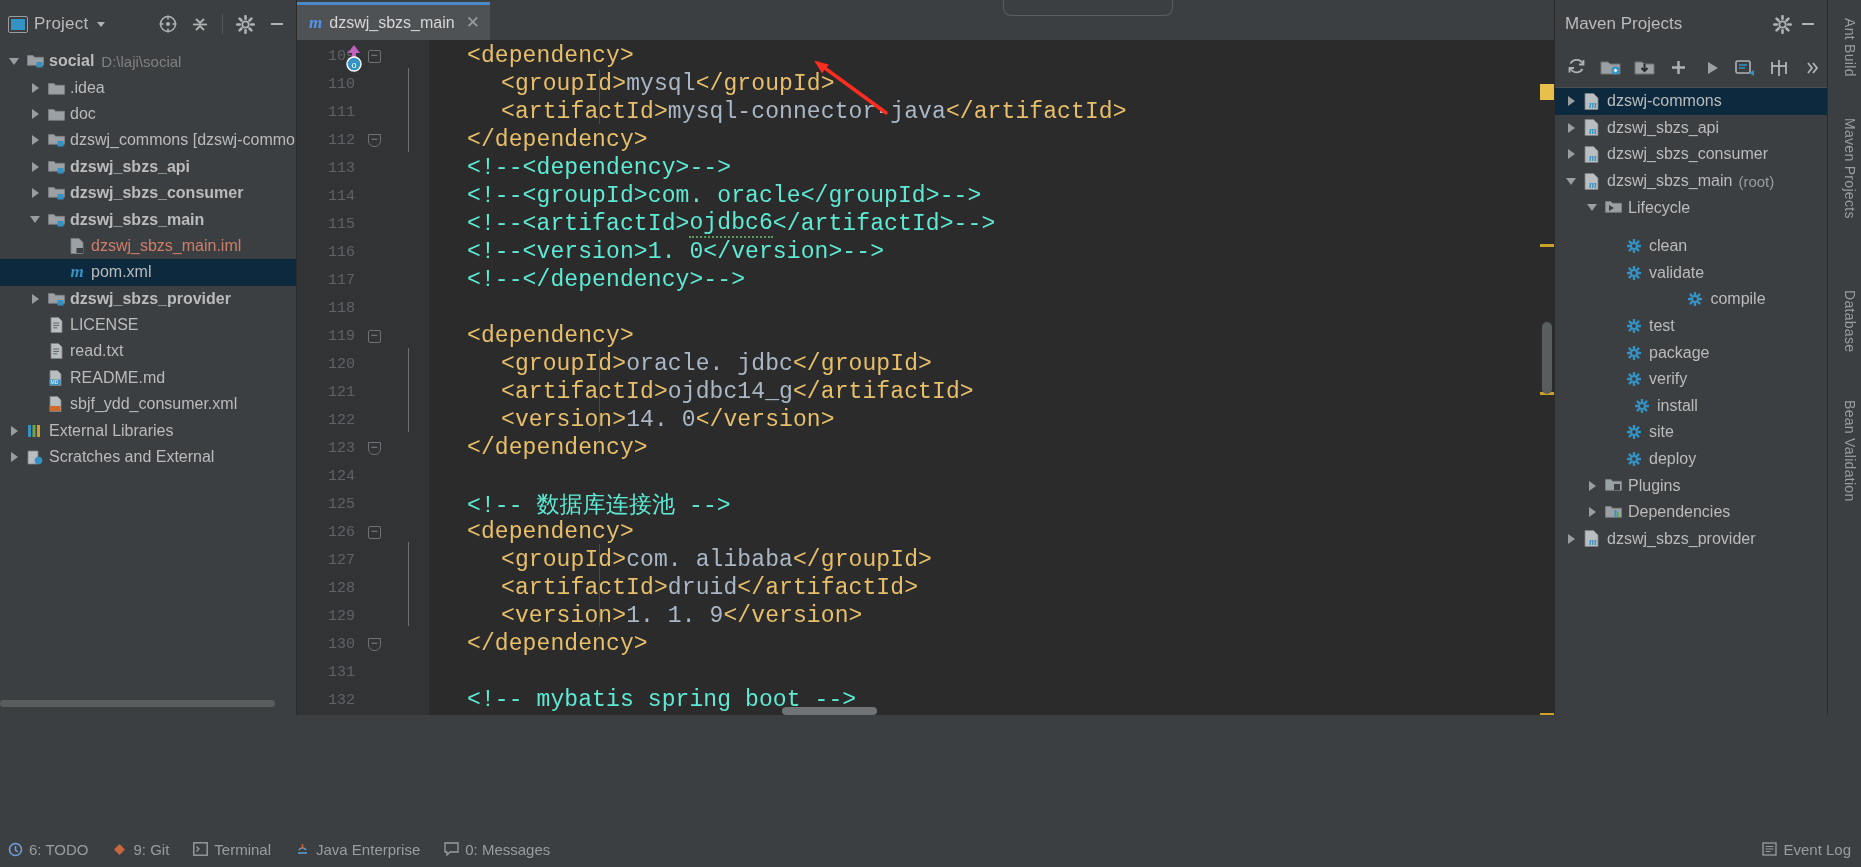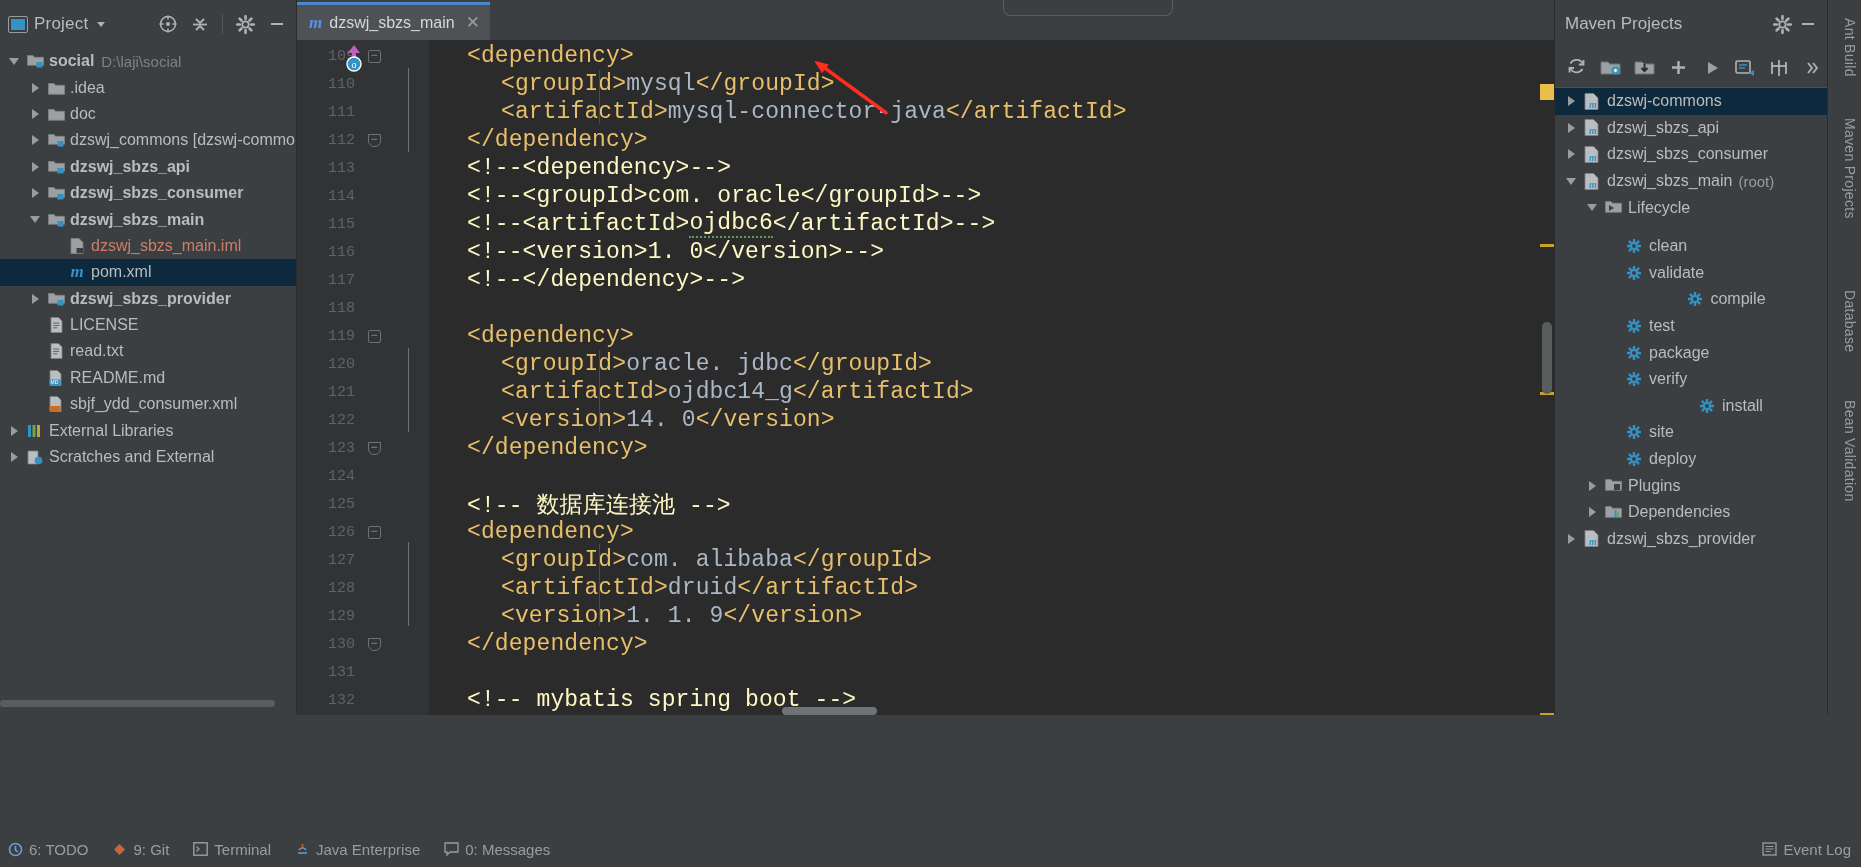--- a/index.html
+++ b/index.html
@@ -73,21 +73,21 @@
   .foldline { position:absolute; left:111px; width:1px; background:#6e7274; }
 
   #codetext { position:absolute; left:132px; top:0; right:0; bottom:0; overflow:hidden; }
   .cl {
     position:absolute; left:0; height:28px; display:flex; align-items:center;
     font-family:"Liberation Mono", monospace; font-size:23px; white-space:pre;
     padding-left: 38px; letter-spacing: .1px;
   }
   .tag { color:#e8bf6a; }
   .txt { color:#a9b7c6; }
-  .cmt { color:#fef9c3; }
+  .cmt { color:#5eead4; }
   .sq { border-bottom: 2px dotted #5a9a5a; }
   .indent-guide { position:absolute; width:1px; background:#4a4a4c; left:170px; }
 
   #editor-vscroll { position:absolute; right:0; top:40px; bottom:0; width:14px; background:#2b2b2b; }
   #editor-vscroll .thumb { position:absolute; right:2px; width:10px; background:#5a5d5e; border-radius:5px; }
   .marker { position:absolute; right:0; width:14px; height:3px; }
 
   #editor-hscroll { position:absolute; left:395px; bottom:0; width:585px; height:8px; }
   #editor-hscroll .thumb { position:absolute; left:90px; top:0; width:95px; height:8px; background:#6f7375; border-radius:4px; }
 
@@ -753,21 +753,21 @@
             <svg width="14" height="14" viewBox="0 0 14 14">
               <circle cx="7" cy="7" r="3" fill="none" stroke="#3592c4" stroke-width="2"></circle>
               <g stroke="#3592c4" stroke-width="2.4" stroke-linecap="round">
                 <path d="M7 0.8 v2 M7 11.2 v2 M0.8 7 h2 M11.2 7 h2"></path>
                 <path d="M2.6 2.6 l1.4 1.4 M10 10 l1.4 1.4 M11.4 2.6 l-1.4 1.4 M4 10 l-1.4 1.4"></path>
               </g>
             </svg>
           </span>
           <span class="mv-lbl">verify</span>
         </div>
-        <div class="mv-row" style="padding-left: 73px; margin-left: 48px;">
+        <div class="mv-row" style="padding-left: 56px;">
           <span class="tw"></span>
           <span class="tr-ic">
             <svg width="14" height="14" viewBox="0 0 14 14">
               <circle cx="7" cy="7" r="3" fill="none" stroke="#3592c4" stroke-width="2"></circle>
               <g stroke="#3592c4" stroke-width="2.4" stroke-linecap="round">
                 <path d="M7 0.8 v2 M7 11.2 v2 M0.8 7 h2 M11.2 7 h2"></path>
                 <path d="M2.6 2.6 l1.4 1.4 M10 10 l1.4 1.4 M11.4 2.6 l-1.4 1.4 M4 10 l-1.4 1.4"></path>
               </g>
             </svg>
           </span>

